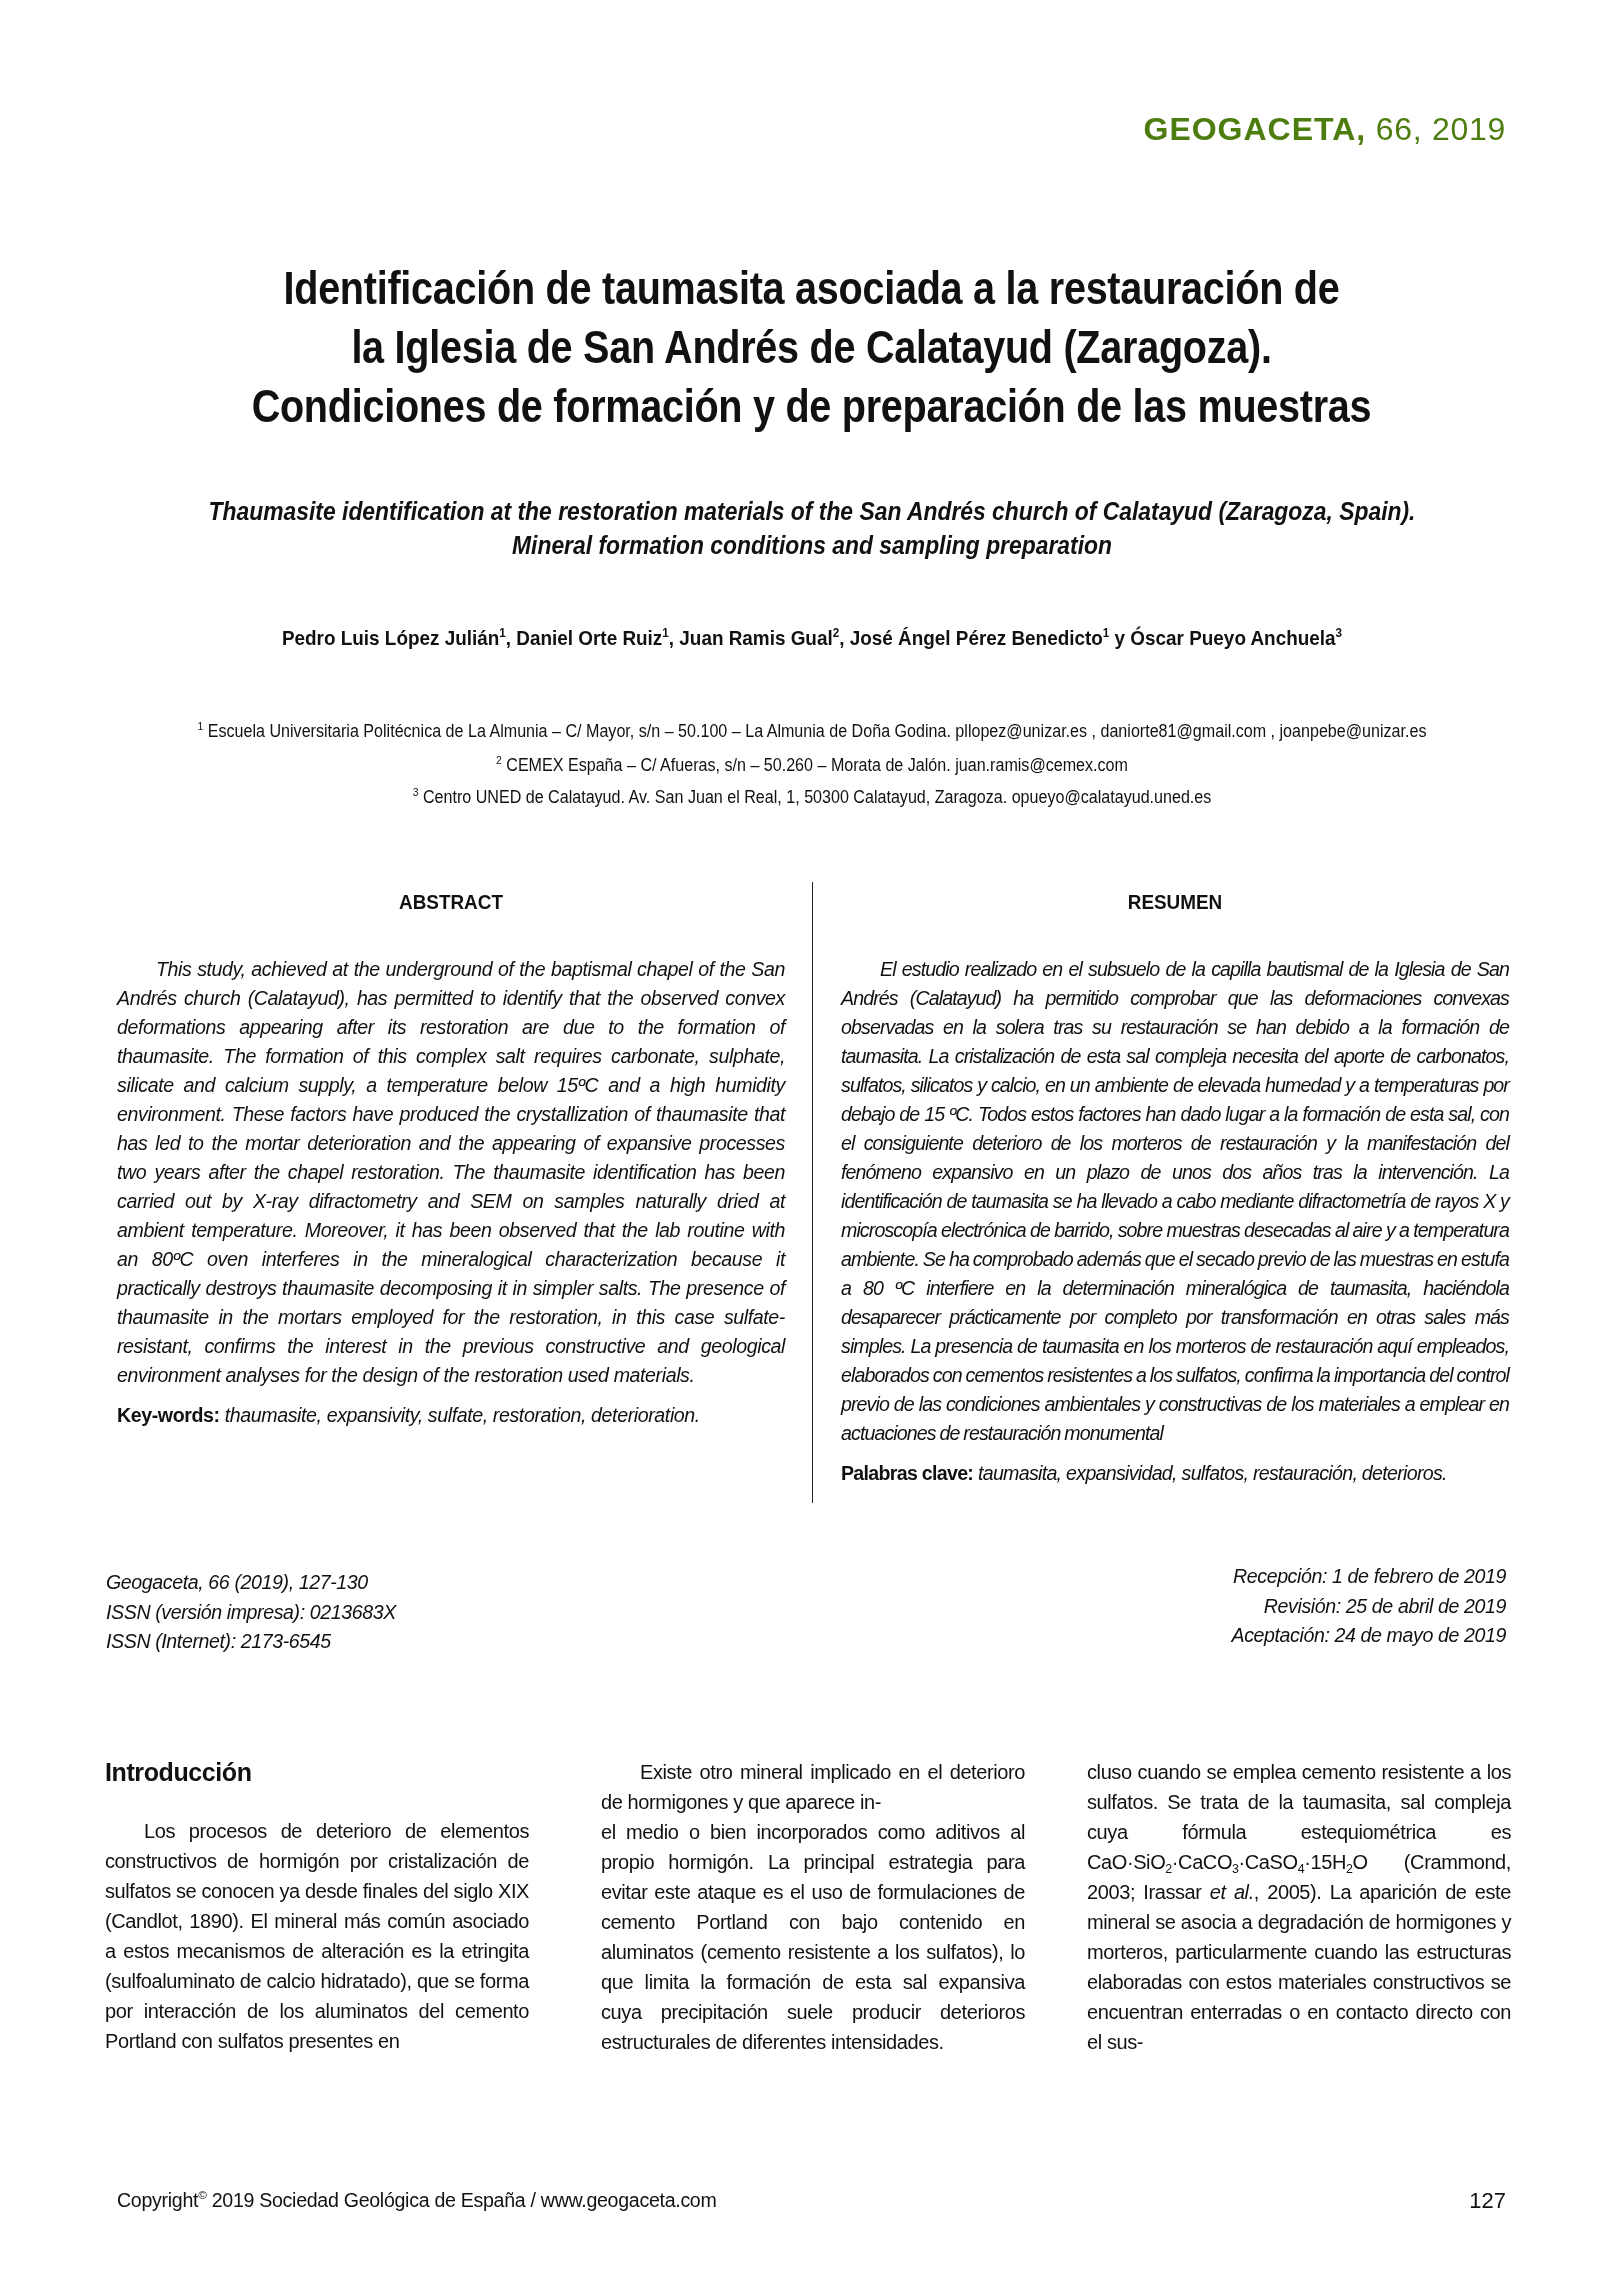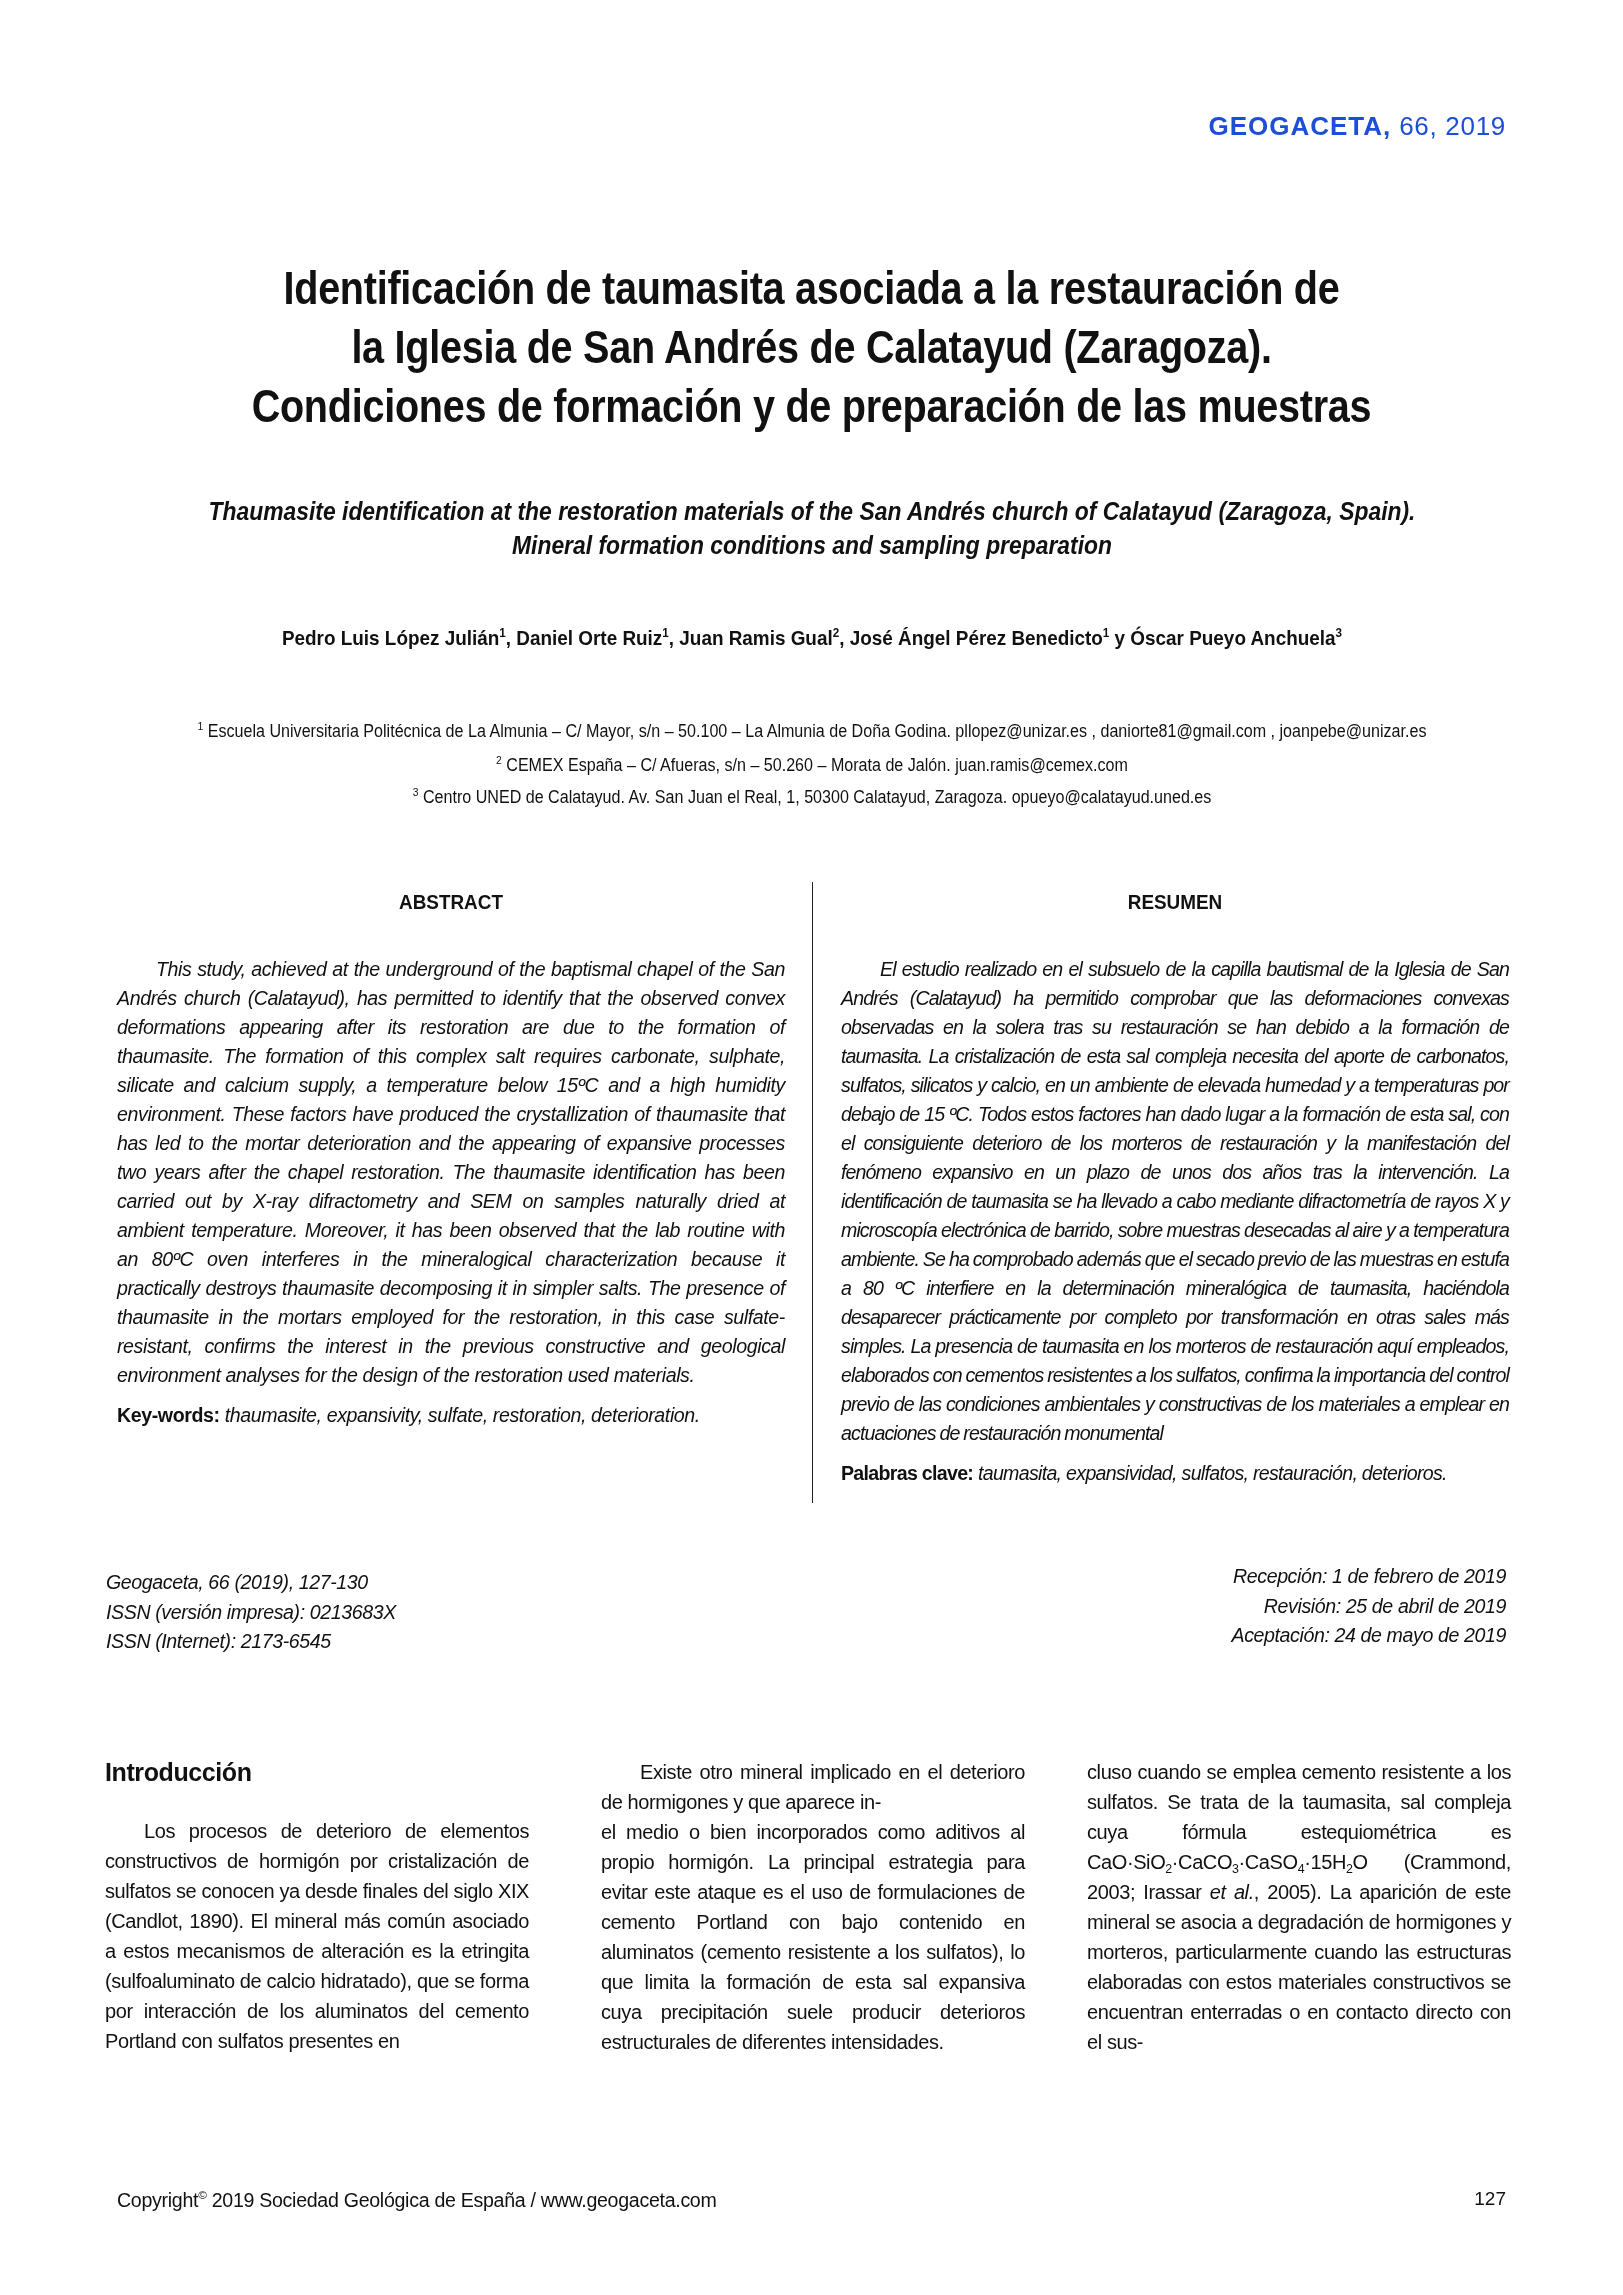--- a/index.html
+++ b/index.html
@@ -1,19 +1,19 @@
 <!DOCTYPE html>
 <html style="font-size:10.5px"><head>
 <meta charset="utf-8">
 <style>
   html, body { margin: 0; padding: 0; background: #ffffff; }
   body { width: 1623px; height: 2295px; position: relative; overflow: hidden; color: #111; font-family: "Liberation Sans", sans-serif; }
   .abs { position: absolute; }
 
-  .journal { right: 117px; top: 111px; font-size: 26px; letter-spacing: 0.7px; color: #1d4ed8; }
+  .journal { right: 117px; top: 111px; font-size: 32px; letter-spacing: 0.7px; color: #4d7c0f; }
   .journal b { font-weight: 700; letter-spacing: 1px; }
 
   .title { left: 98px; width: 1427px; top: 259px; text-align: center; font-weight: 700; font-size: 46px; line-height: 59px; transform: scaleX(0.86); transform-origin: center top; letter-spacing: -0.3px; }
   .en-title { left: 79px; width: 1466px; top: 494px; text-align: center; font-style: italic; font-weight: 700; font-size: 26px; line-height: 34px; transform: scaleX(0.88); transform-origin: center top; }
   .authors { left: 79px; width: 1466px; top: 625px; text-align: center; font-weight: 700; font-size: 21px; transform: scaleX(0.9); transform-origin: center top; }
   .authors sup { font-size: 13px; }
   .affil { left: 79px; width: 1466px; text-align: center; font-size: 18.3px; transform: scaleX(0.88); transform-origin: center top; }
   .affil sup { font-size: 11.8px; }
 
   .col-head { font-weight: 700; font-size: 21px; text-align: center; transform: scaleX(0.9); }
@@ -34,21 +34,21 @@
   .c1 { left: 105px; }
   .c2 { left: 601px; }
   .c3 { left: 1087px; }
   .sec-head { font-weight: 700; font-size: 25px; margin-bottom: 29px; margin-top: 0; }
   .para { margin: 0; text-indent: 39px; }
   .para.noind { text-indent: 0; }
   sub { font-size: 12.4px; vertical-align: -3.9px; line-height: 0; }
 
   .footer-left { left: 117px; top: 2188px; font-size: 19.6px; letter-spacing: -0.3px; }
   .footer-left sup { font-size: 11.8px; }
-  .footer-right { right: 117px; top: 2188px; font-size: 19px; }
+  .footer-right { right: 117px; top: 2188px; font-size: 22px; }
 </style>
 </head>
 <body>
 
 <div class="abs journal">
   <b>GEOGACETA,</b><span> 66, 2019</span>
 </div>
 
 <div class="abs title">
   <div>Identificación de taumasita asociada a la restauración de</div>

